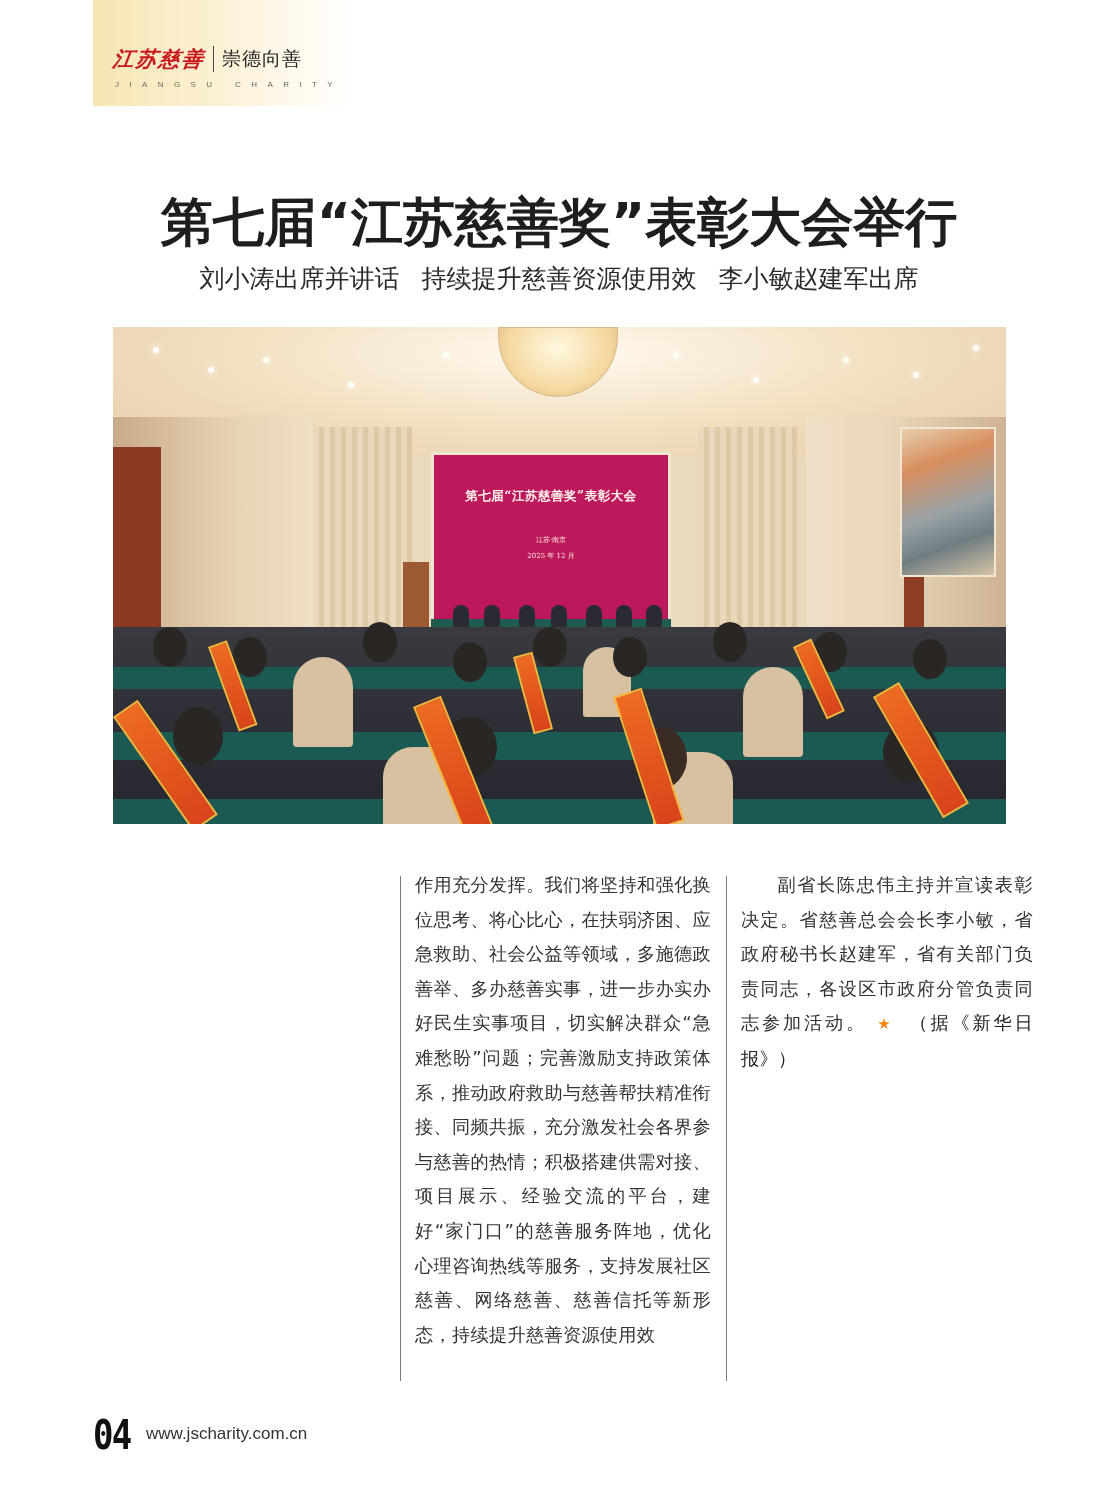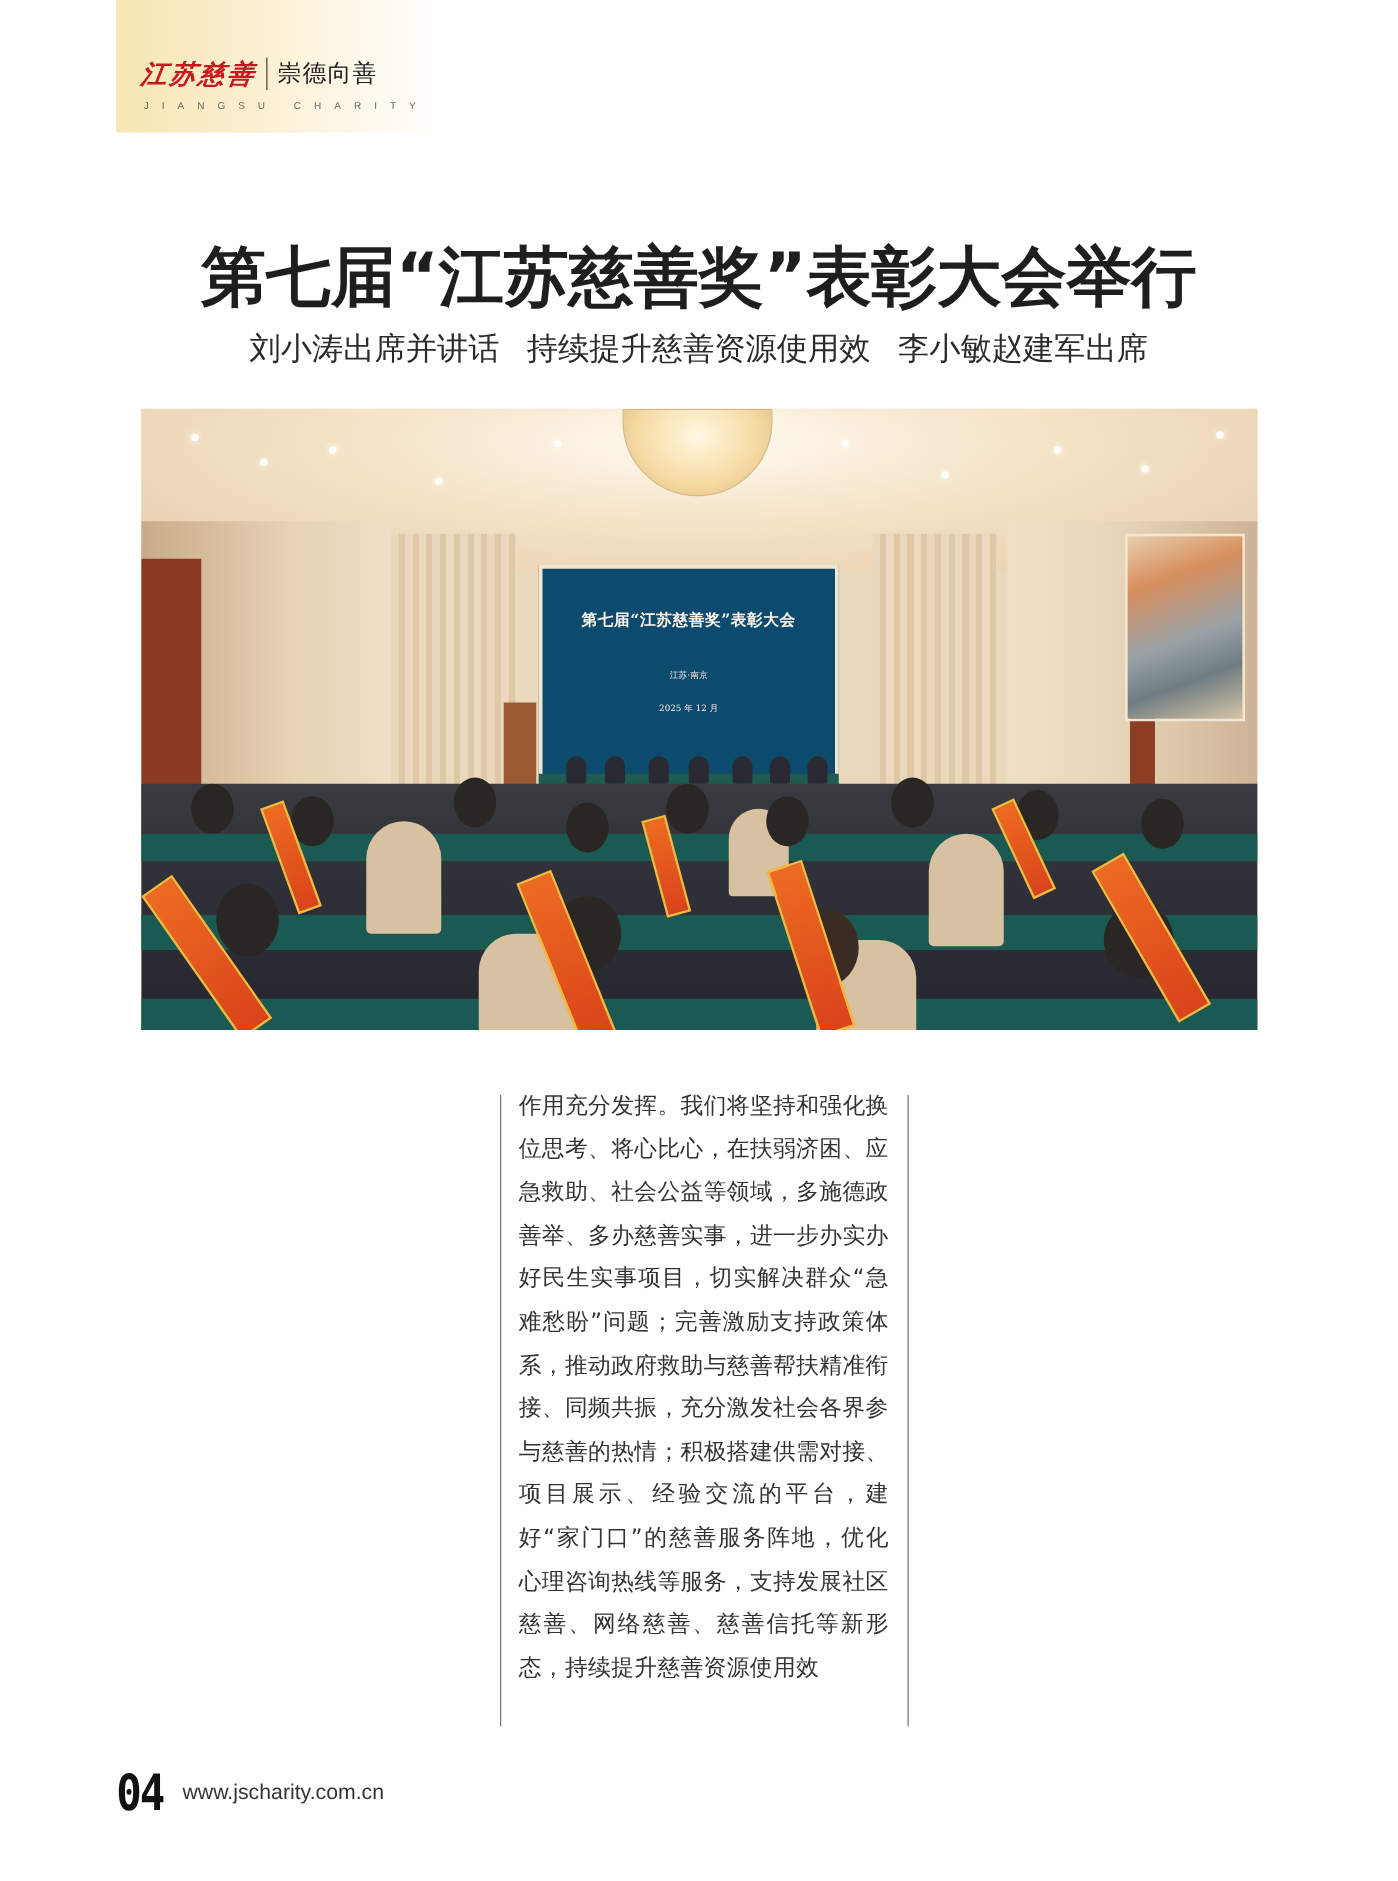--- a/index.html
+++ b/index.html
@@ -69,29 +69,29 @@
       background: repeating-linear-gradient(90deg, #ead8bc 0 6px, #dec8a6 6px 11px); }
     .curtain-r { position: absolute; left: 585px; top: 100px; width: 100px; height: 300px;
       background: repeating-linear-gradient(90deg, #ead8bc 0 6px, #dec8a6 6px 11px); }
     .painting {
       position: absolute; right: 10px; top: 100px; width: 96px; height: 150px;
       background: linear-gradient(160deg, #e7cfae 0%, #d88e5e 25%, #9aa2a6 55%, #6f7d82 75%, #d6c4a6 100%);
       border: 2px solid #f2e6d0;
     }
     .screen {
       position: absolute; left: 318px; top: 125px; width: 240px; height: 185px;
-      background: #0c4a6e; border: 3px solid #f3e6d0;
+      background: #be185d; border: 3px solid #f3e6d0;
       display: flex; flex-direction: column; align-items: center;
     }
     .screen-title {
       margin-top: 33px; color: #fff3ea; font-family: "DejaVu Serif", serif; font-weight: bold;
       font-size: 12.5px; letter-spacing: 0.5px; white-space: nowrap;
     }
     .screen-place { margin-top: 30px; color: #fde8de; font-family: "DejaVu Serif", serif; font-size: 7px; }
-    .screen-date { margin-top: 17px; color: #fde8de; font-family: "DejaVu Serif", serif; font-size: 7px; }
+    .screen-date { margin-top: 6px; color: #fde8de; font-family: "DejaVu Serif", serif; font-size: 7px; }
     .dais {
       position: absolute; left: 318px; top: 292px; width: 240px; height: 28px;
       background: #1f5b50;
     }
     .dais-person { position: absolute; top: -14px; width: 16px; height: 22px; border-radius: 8px 8px 2px 2px; background: #2a2a33; }
     .podium { position: absolute; left: 290px; top: 235px; width: 26px; height: 70px; background: #9b5a32; }
     .audience {
       position: absolute; left: 0; top: 300px; width: 100%; height: 197px;
       background: linear-gradient(180deg, #3a3a40 0%, #2f3038 40%, #26272e 100%);
     }
@@ -215,17 +215,18 @@
   </div>
 </div>
 
 <div class="columns">
   <div class="divider divider-1"></div>
   <div class="col col-2">
     <p class="cont">作用充分发挥。我们将坚持和强化换位思考、将心比心，在扶弱济困、应急救助、社会公益等领域，多施德政善举、多办慈善实事，进一步办实办好民生实事项目，切实解决群众“急难愁盼”问题；完善激励支持政策体系，推动政府救助与慈善帮扶精准衔接、同频共振，充分激发社会各界参与慈善的热情；积极搭建供需对接、项目展示、经验交流的平台，建好“家门口”的慈善服务阵地，优化心理咨询热线等服务，支持发展社区慈善、网络慈善、慈善信托等新形态，持续提升慈善资源使用效</p>
   </div>
   <div class="divider divider-2"></div>
   <div class="col col-3">
+    <p><span>副省长陈忠伟主持并宣读表彰决定。省慈善总会会长李小敏，省政府秘书长赵建军，省有关部门负责同志，各设区市政府分管负责同志参加活动。</span><span class="star">★</span><span class="source">（据《新华日报》）</span></p>
   </div>
 </div>
 
 <div class="page-num">04</div>
 <div class="site-url">www.jscharity.com.cn</div>
 
 </body></html>

